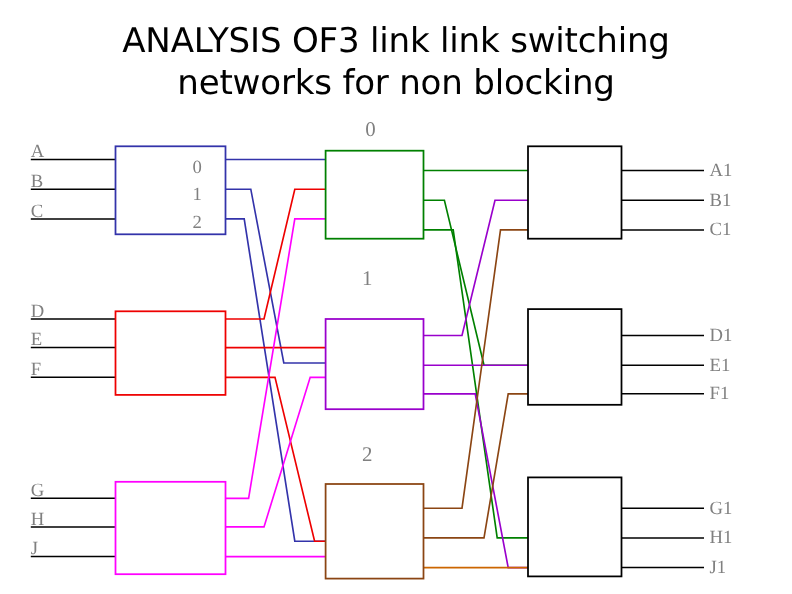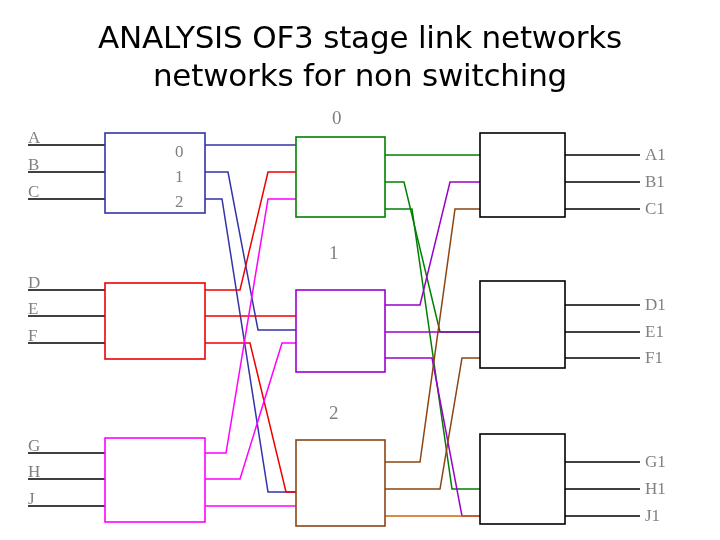--- a/index.html
+++ b/index.html
@@ -57,22 +57,22 @@
     font-size: 19px;
     fill: #808080;
   }
 </style>
 </head>
 <body>
 
 <div id="stage">
 
   <div class="title">
-    <span>ANALYSIS OF3 stage link networks</span>
-    <span class="l2">networks for non switching</span>
+    <span>ANALYSIS OF3 link link switching</span>
+    <span class="l2">networks for non blocking</span>
   </div>
 
   <svg class="diagram" viewBox="0 0 720 540">
 
     <g stroke="#000000" stroke-width="1.4" fill="none">
       <line x1="28" y1="145" x2="105" y2="145"></line>
       <line x1="28" y1="172" x2="105" y2="172"></line>
       <line x1="28" y1="199" x2="105" y2="199"></line>
 
       <line x1="28" y1="290" x2="105" y2="290"></line>

